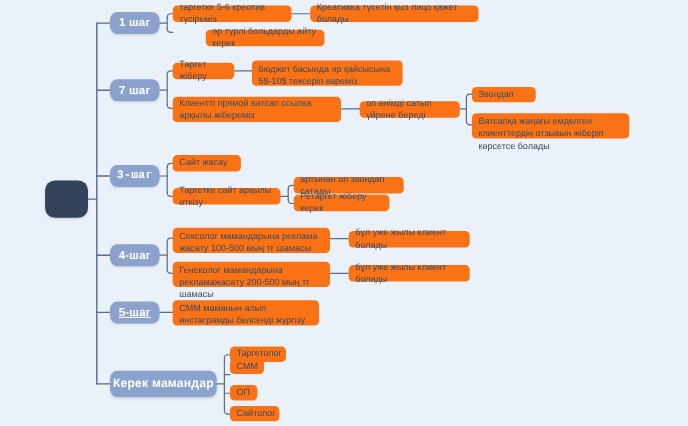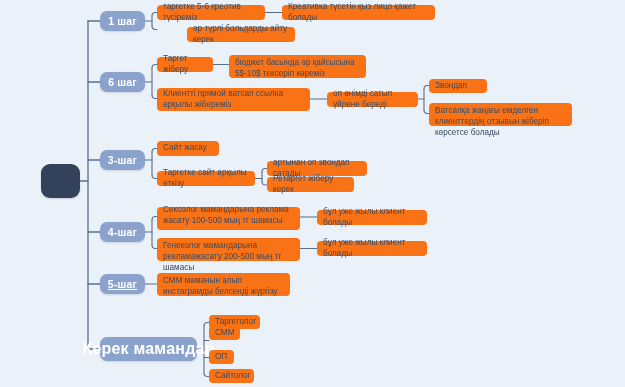--- a/index.html
+++ b/index.html
@@ -149,81 +149,81 @@
     <span>таргетке 5-6 креотив түсіреміз</span>
   </div>
   <div class="node chip-node" style="left:282px; top:5px; width:153px; height:15px;">
     <span>Креативка түсетін қыз лицо қажет болады</span>
   </div>
   <div class="node chip-node" style="left:157px; top:27px; width:108px; height:15px;margin-left:30px;">
     <span>әр түрлі больдарды айту керек</span>
   </div>
 
   <div class="node step-node" style="left:100px; top:72px; width:45px; height:20px;">
-    <span>6 шаг</span>
+    <span>7 шаг</span>
   </div>
   <div class="node chip-node" style="left:157px; top:57px; width:56px; height:15px;">
     <span>Таргет жіберу</span>
   </div>
   <div class="node chip-node" style="left:229px; top:55px; width:137px; height:23px; align-items:flex-start;">
     <span>бюджет басында әр қайсысына 5$-10$ тексеріп көреміз</span>
   </div>
   <div class="node chip-node" style="left:157px; top:88px; width:153px; height:23px; align-items:center;">
     <span>Клиентті прямой ватсап ссылка арқылы жібереміз</span>
   </div>
   <div class="node chip-node" style="left:327px; top:92px; width:91px; height:15px;">
     <span>оп өнімді сатып үйрене береді</span>
   </div>
   <div class="node chip-node" style="left:429px; top:79px; width:58px; height:14px;">
     <span>Звондап</span>
   </div>
   <div class="node chip-node" style="left:429px; top:103px; width:143px; height:23px; align-items:flex-start;">
     <span>Ватсапқа жаңағы емделген клиенттердің отзывын жіберіп көрсетсе болады</span>
   </div>
 
-  <div class="node step-node" style="left:100px; top:150px; width:45px; height:20px;">
+  <div class="node step-node" style="left:100px; top:150px; width:45px; height:20px;font-family:Liberation Mono, monospace;">
     <span>3-шаг</span>
   </div>
   <div class="node chip-node" style="left:157px; top:141px; width:62px; height:15px;">
     <span>Сайт жасау</span>
   </div>
   <div class="node chip-node" style="left:157px; top:171px; width:98px; height:15px;">
     <span>Таргетке сайт арқылы өткізу</span>
   </div>
   <div class="node chip-node" style="left:267px; top:161px; width:100px; height:15px;">
     <span>артынан оп звондап сатады</span>
   </div>
   <div class="node chip-node" style="left:267px; top:177px; width:87px; height:15px;">
     <span>Ретаргет жіберу керек</span>
   </div>
 
   <div class="node step-node" style="left:100px; top:222px; width:45px; height:20px;">
     <span>4-шаг</span>
   </div>
-  <div class="node chip-node" style="left:157px; top:207px; width:143px; height:23px; align-items:flex-end;">
+  <div class="node chip-node" style="left:157px; top:207px; width:143px; height:23px; align-items:flex-start;">
     <span>Сексолог мамандарына реклама жасату 100-500 мың тг шамасы</span>
   </div>
   <div class="node chip-node" style="left:317px; top:210px; width:110px; height:15px;">
     <span>бұл уже жылы клиент болады</span>
   </div>
   <div class="node chip-node" style="left:157px; top:238px; width:143px; height:23px; align-items:flex-start;">
     <span>Генеколог мамандарына рекламажасату 200-500 мың тг шамасы</span>
   </div>
   <div class="node chip-node" style="left:317px; top:241px; width:110px; height:15px;">
     <span>бұл уже жылы клиент болады</span>
   </div>
 
   <div class="node step-node" style="left:100px; top:274px; width:45px; height:20px;text-decoration:underline;">
     <span>5-шаг</span>
   </div>
   <div class="node chip-node" style="left:157px; top:273px; width:133px; height:23px; align-items:flex-start;">
     <span>СММ маманын алып инстаграмды белсенді жүргізу</span>
   </div>
 
-  <div class="node step-node" style="left:100px; top:337px; width:97px; height:24px; font-size:16px;">
+  <div class="node step-node" style="left:100px; top:337px; width:97px; height:24px; font-size:11px;">
     <span>Керек мамандар</span>
   </div>
   <div class="node chip-node" style="left:209px; top:315px; width:51px; height:14px;">
     <span>Таргетолог</span>
   </div>
   <div class="node chip-node" style="left:209px; top:326px; width:31px; height:14px;">
     <span>СММ</span>
   </div>
   <div class="node chip-node" style="left:209px; top:350px; width:25px; height:14px;">
     <span>ОП</span>

